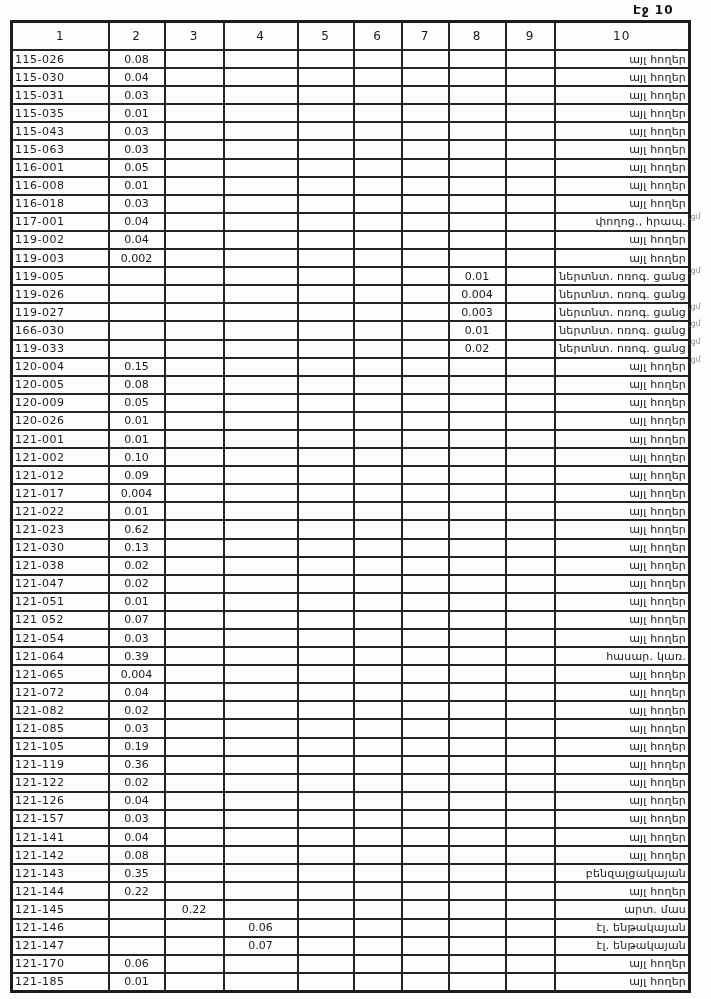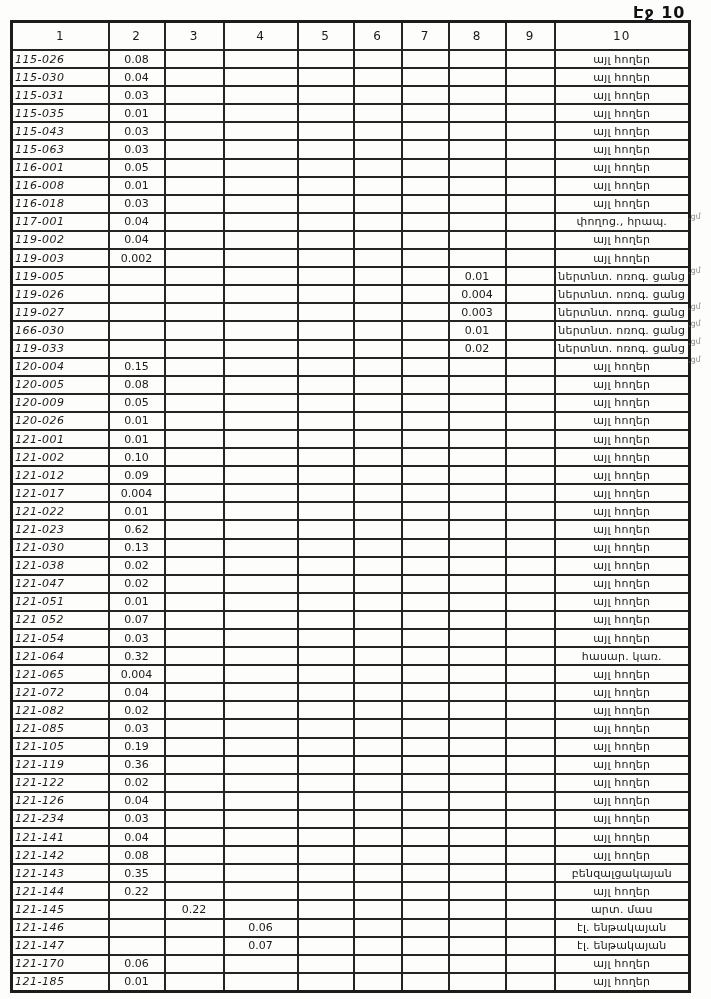--- a/index.html
+++ b/index.html
@@ -3,41 +3,41 @@
 <meta charset="utf-8">
 <style>
   html,body{margin:0;padding:0;}
   body{
     width:711px;height:999px;position:relative;overflow:hidden;
     background:#fdfdfc;color:#161616;
     font-family:"DejaVu Sans", sans-serif;
   }
   .page-header{
     position:absolute;top:3px;left:633px;
-    font-size:16px;font-weight:bold;letter-spacing:1px;color:#111;
+    font-size:12px;font-weight:bold;letter-spacing:1px;color:#111;
   }
   table.scan-table{
     position:absolute;left:10px;top:20px;
     width:678px;height:973px;
     border-collapse:collapse;table-layout:fixed;
     border:3px solid #1c1c1c;
   }
   table.scan-table th, table.scan-table td{
     border:2px solid #242424;
     padding:0 2px;margin:0;overflow:hidden;white-space:nowrap;
     font-size:11px;line-height:1;color:#1a1a1a;
   }
   table.scan-table thead th{
     height:26px;font-weight:500;font-size:12px;text-align:center;
     letter-spacing:1px;
   }
   table.scan-table tbody td{height:15px;}
-  td.code{ text-align:left;padding-left:6px;letter-spacing:0.5px;font-style:italic; }
+  td.code{ text-align:left;padding-left:6px;letter-spacing:0.5px; }
   td.num{ text-align:center; }
-  td.note{ text-align:center;padding-left:4px;font-size:10.5px;letter-spacing:0.2px;border-radius:6px; }
+  td.note{ text-align:right;padding-left:4px;font-size:10.5px;letter-spacing:0.2px;border-radius:6px; }
   .margin-mark{
     position:absolute;left:688px;width:22px;
     font-size:8px;color:#8a8a84;letter-spacing:0px;
     transform:rotate(-2deg);
   }
 </style>
 </head>
 <body>
 
 <div class="page-header">Էջ 10</div>
@@ -461,21 +461,21 @@
         <td class="num"></td>
         <td class="num"></td>
         <td class="num"></td>
         <td class="num"></td>
         <td class="num"></td>
         <td class="num"></td>
         <td class="note">այլ հողեր</td>
       </tr>
       <tr>
         <td class="code">121-064</td>
-        <td class="num">0.32</td>
+        <td class="num">0.39</td>
         <td class="num"></td>
         <td class="num"></td>
         <td class="num"></td>
         <td class="num"></td>
         <td class="num"></td>
         <td class="num"></td>
         <td class="num"></td>
         <td class="note">հասար. կառ.</td>
       </tr>
       <tr>
@@ -568,21 +568,21 @@
         <td class="num"></td>
         <td class="num"></td>
         <td class="num"></td>
         <td class="num"></td>
         <td class="num"></td>
         <td class="num"></td>
         <td class="num"></td>
         <td class="note">այլ հողեր</td>
       </tr>
       <tr>
-        <td class="code">121-234</td>
+        <td class="code">121-157</td>
         <td class="num">0.03</td>
         <td class="num"></td>
         <td class="num"></td>
         <td class="num"></td>
         <td class="num"></td>
         <td class="num"></td>
         <td class="num"></td>
         <td class="num"></td>
         <td class="note">այլ հողեր</td>
       </tr>

